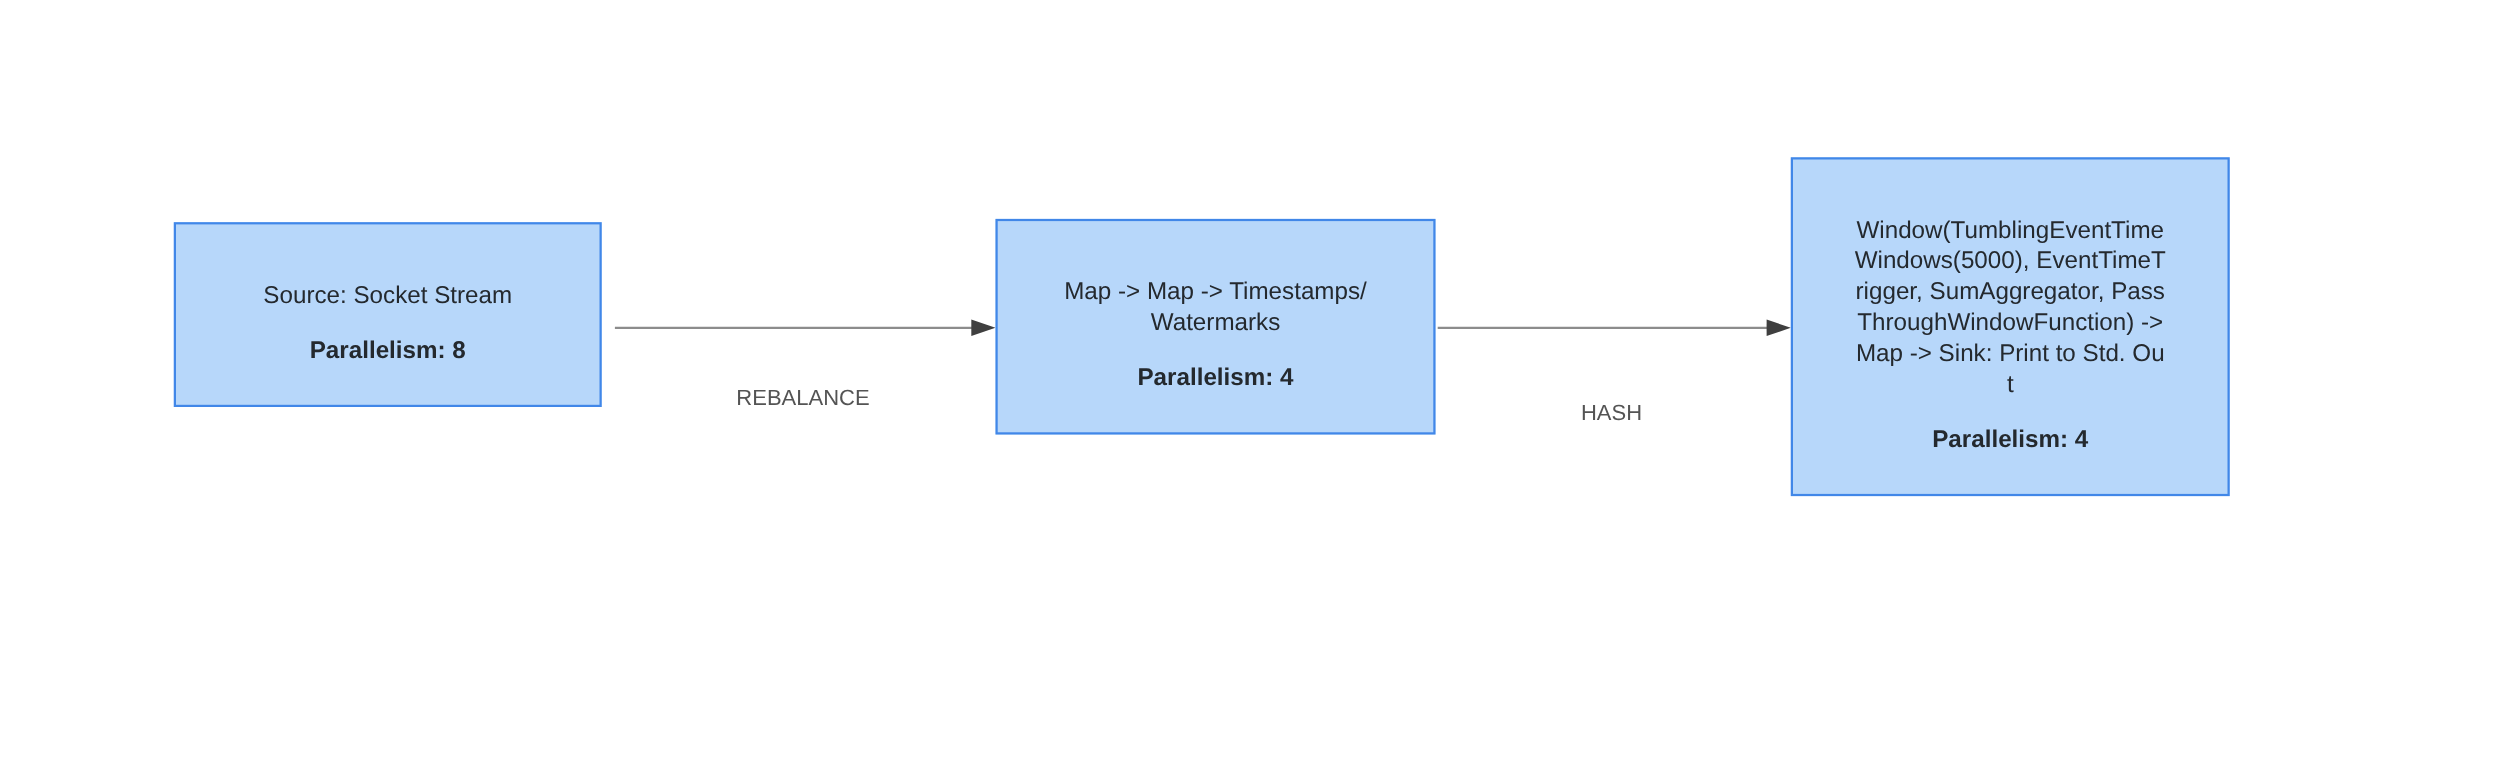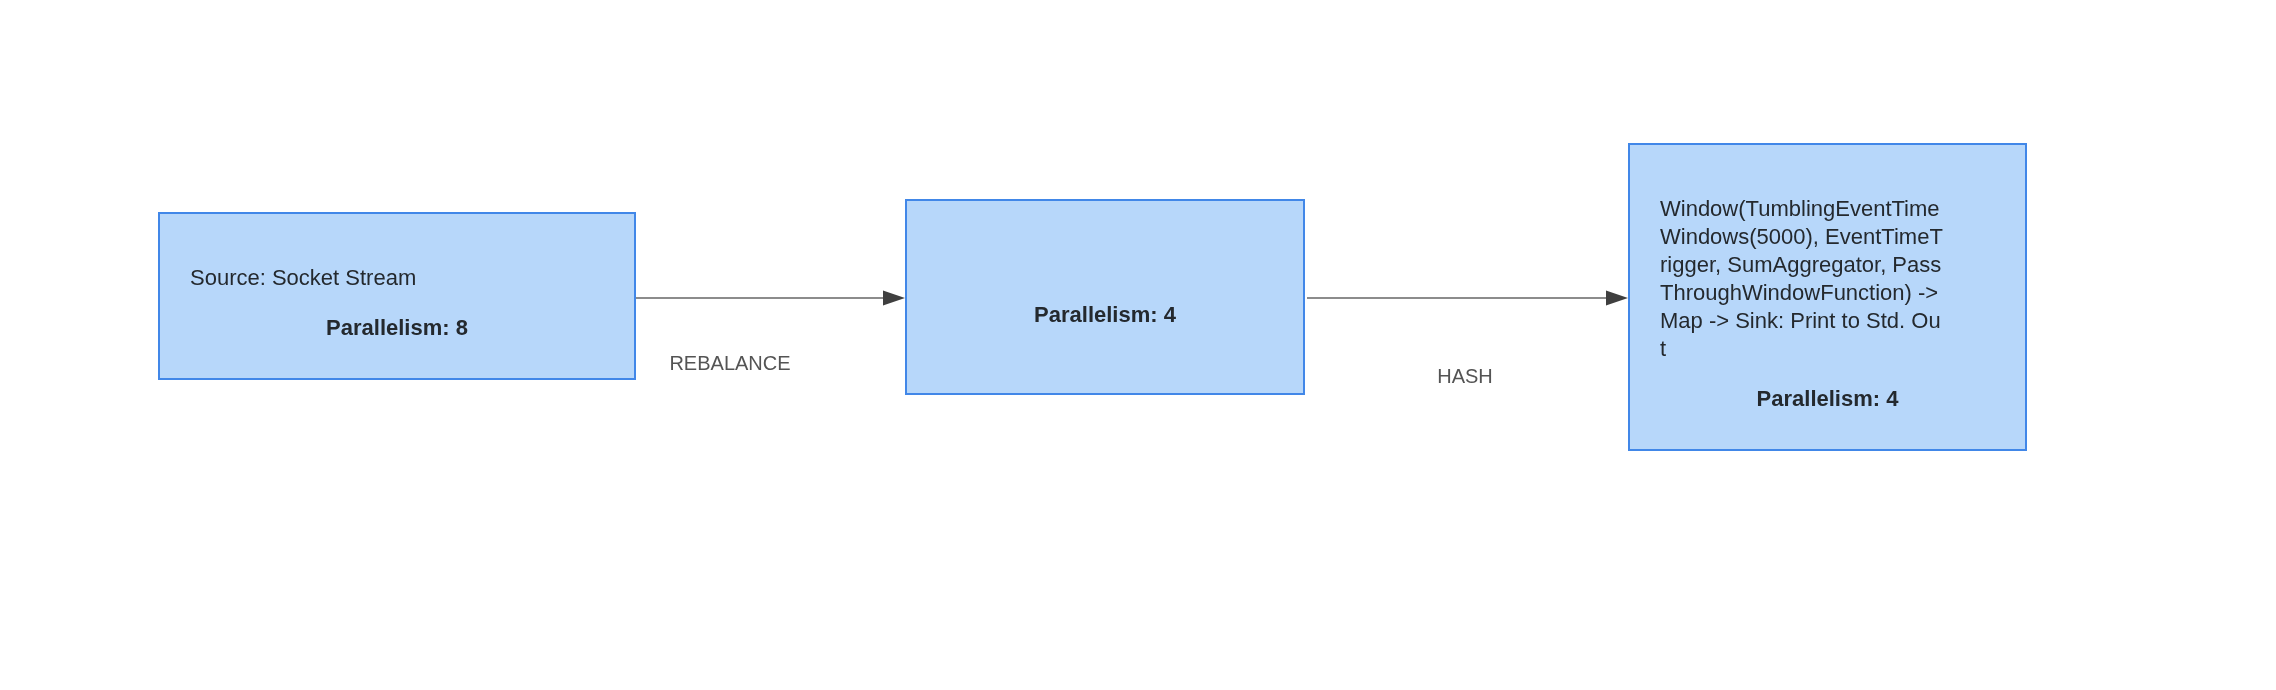--- a/index.html
+++ b/index.html
@@ -36,21 +36,21 @@
     display: flex;
     flex-direction: column;
     justify-content: center;
     padding: 14px 30px 0 30px;
     color: var(--node-text, #24292e);
     font-size: 22px;
     line-height: 28px;
   }
   .node-name {
     white-space: pre-line;
-    text-align: left;
+    text-align: center;
   }
   .node-parallelism {
     margin-top: 22px;
     font-weight: 700;
     text-align: center;
   }
   .edge-label {
     position: absolute;
     transform: translate(-50%, -50%);
     color: var(--edge-label, #545454);
@@ -68,26 +68,28 @@
     <line class="edge-line" x1="559" y1="298" x2="886" y2="298"></line>
     <polygon class="arrowhead" points="905,298 883,290.5 883,305.5"></polygon>
     <line class="edge-line" x1="1307" y1="298" x2="1609" y2="298"></line>
     <polygon class="arrowhead" points="1628,298 1606,290.5 1606,305.5"></polygon>
   </svg>
 
   <div class="edge-label" style="left:730px; top:331px">REBALANCE</div>
 
   <div class="edge-label" style="left:1465px; top:344px">HASH</div>
 
-  <div class="node" style="left:158px; top:212px; width:478px; height:168px">
+  <div class="node" style="left:158px; top:202px; width:389px; height:168px">
     <div class="node-name">Source: Socket Stream</div>
     <div class="node-parallelism">Parallelism: 8</div>
   </div>
 
   <div class="node" style="left:905px; top:199px; width:400px; height:196px">
+    <div class="node-name">Map -&gt; Map -&gt; Timestamps/
+Watermarks</div>
     <div class="node-parallelism">Parallelism: 4</div>
   </div>
 
   <div class="node" style="left:1628px; top:143px; width:399px; height:308px">
     <div class="node-name">Window(TumblingEventTime
 Windows(5000), EventTimeT
 rigger, SumAggregator, Pass
 ThroughWindowFunction) -&gt;
 Map -&gt; Sink: Print to Std. Ou
 t</div>

